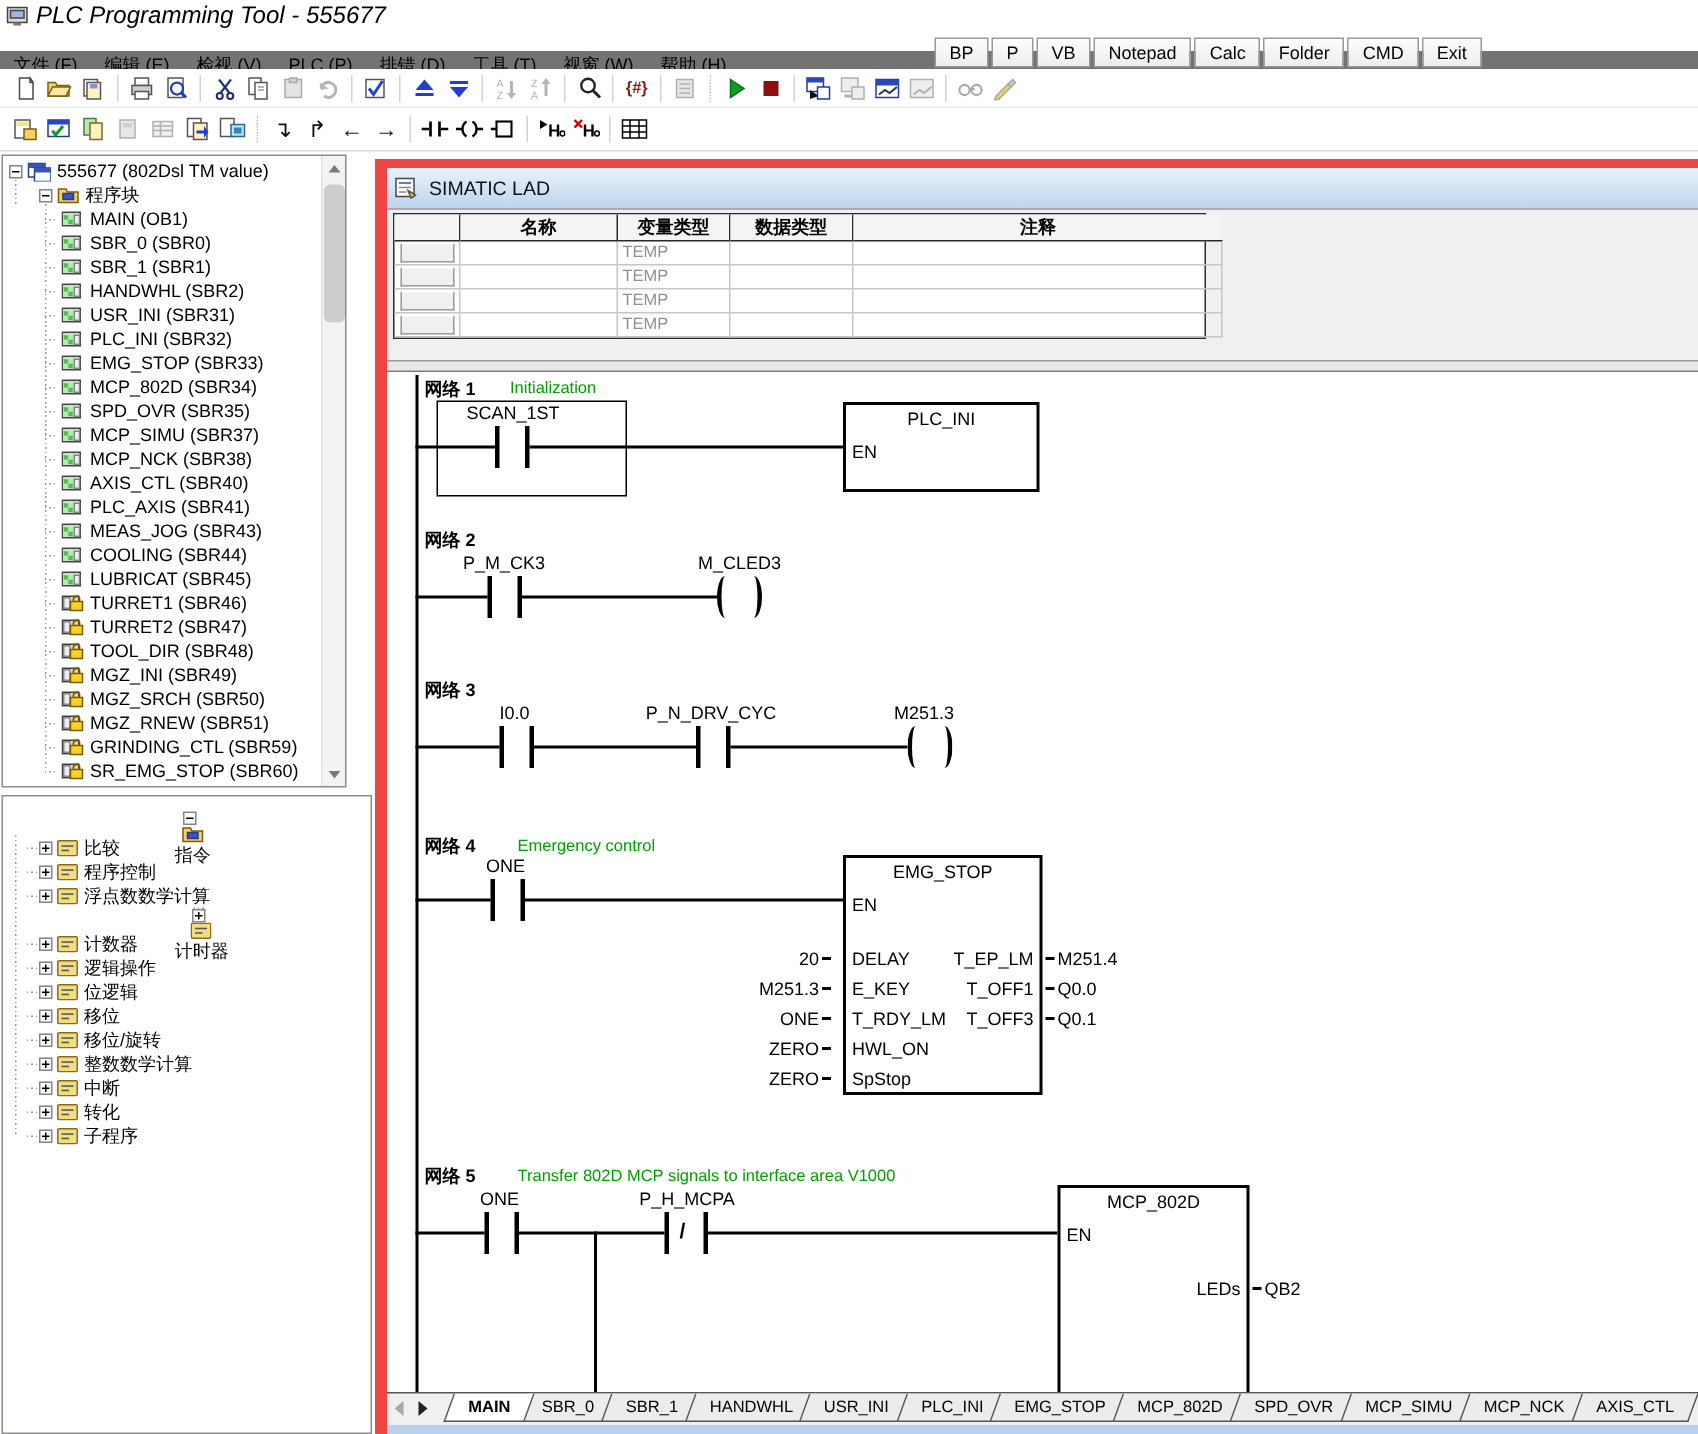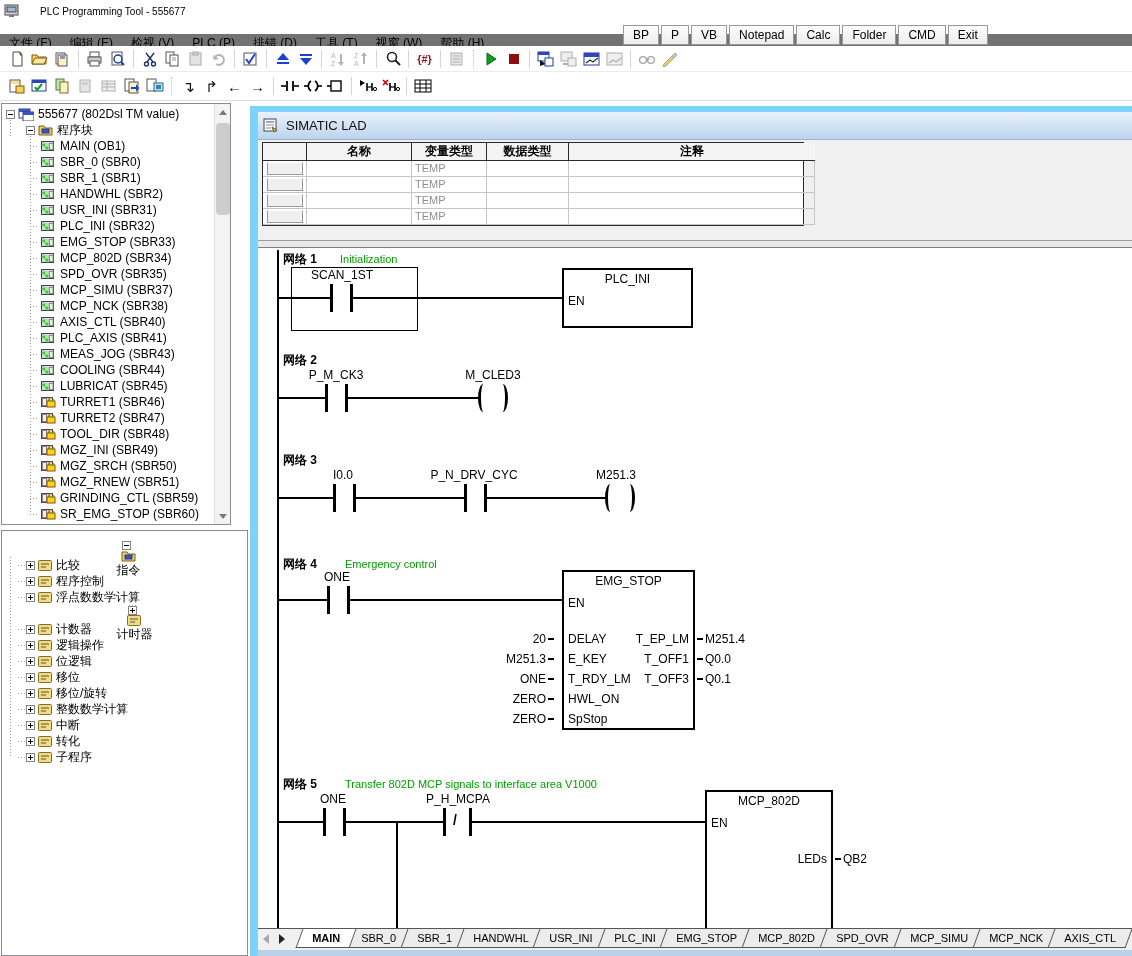--- a/index.html
+++ b/index.html
@@ -1,21 +1,21 @@
 <!DOCTYPE html>
 <html><head>
 <meta charset="utf-8">
 <style>
   * { margin:0; padding:0; box-sizing:border-box; }
   html,body { width:1132px; height:956px; }
   body { font-family:"Liberation Sans", sans-serif; font-size:12px; color:#000; background:#fff; position:relative; overflow:hidden; }
 
   
   #titlebar { position:absolute; left:0; top:0; width:1132px; height:22px; background:#fff; display:flex; align-items:center; padding-left:4px; }
-  #titlebar .ttl { margin-left:20px; font-size:10px; }
+  #titlebar .ttl { margin-left:4px; font-size:16px;font-style:italic; }
   #menubar { position:absolute; left:0; top:22px; width:1132px; height:24px; background:#737373; border-bottom:6px solid #c4b5fd; display:flex; align-items:center;margin-top:12px; }
   .menu-item { padding:0 9px; line-height:22px; cursor:default; }
   #quickbtns { position:absolute; left:623px; top:25px; display:flex; gap:2px; }
   .qbtn { border:1px solid #999; background:linear-gradient(#fdfdfd,#ededed); padding:1px 9px; height:20px; font-size:12px; line-height:16px; text-align:center; }
 
   
   .toolbar { position:absolute; left:0; width:1132px; background:#fff; display:flex; align-items:center; padding-left:5px; }
   #toolbar1 { top:46px; height:26px; border-bottom:1px solid #ececec; }
   #toolbar2 { top:72px; height:29px; border-bottom:1px solid #dcdcdc; }
   .tbi { width:23px; height:22px; display:flex; align-items:center; justify-content:center; }
@@ -36,21 +36,21 @@
   .vguide { position:absolute; width:1px; background-image:repeating-linear-gradient(to bottom,#9a9a9a 0 1px,transparent 1px 3px); }
   .twig { height:1px; width:8px; background-image:repeating-linear-gradient(to right,#9a9a9a 0 1px,transparent 1px 3px); flex:none; }
   .ticon { flex:none; margin-left:3px; }
   #projscroll { position:absolute; right:0; top:0; width:16px; height:100%; background:#f3f3f3; border-left:1px solid #e0e0e0; }
   .sbtn { position:absolute; left:0; width:16px; height:16px; background:#f3f3f3; display:flex; align-items:center; justify-content:center; }
   .tri-up { width:0; height:0; border-left:4px solid transparent; border-right:4px solid transparent; border-bottom:5px solid #7a7a7a; }
   .tri-down { width:0; height:0; border-left:4px solid transparent; border-right:4px solid transparent; border-top:5px solid #7a7a7a; }
   #sthumb { position:absolute; left:1px; top:19px; width:14px; height:92px; background:#cdcdcd; border-radius:4px; }
 
   
-  #ladwin { position:absolute; left:250px; top:106px; width:882px; height:850px; background:#7dd3fc; padding:6px 0 0 8px; }
+  #ladwin { position:absolute; left:250px; top:106px; width:882px; height:850px; background:#ef4444; padding:6px 0 0 8px; }
   #ladtitle { height:28px; background:linear-gradient(#eaf2fb,#bdd4ec); border-bottom:1px solid #9ab4cf; display:flex; align-items:center; padding-left:5px; }
   #ladtitle .ttl { margin-left:7px; font-size:13px; color:#111; }
   #ladcontent { position:relative; width:874px; height:816px; background:#f0f0f0; }
 
   
   #vartable { position:absolute; left:4px; top:2px; width:542px; border:1px solid #2a2a2a; background:#fff; }
   .vrow { display:grid; grid-template-columns:44px 105px 75px 82px 246px; }
   .vrow.hdr .c { background:#f4f4f4; border-right:1px solid #2a2a2a; border-bottom:1px solid #2a2a2a; font-weight:bold; text-align:center; height:18px; line-height:17px; font-size:12px; }
   .vrow .c:last-child { border-right:none; }
   .vrow.data .c { height:16px; border-right:1px solid #c6c6c6; border-bottom:1px solid #c6c6c6; font-size:11px; line-height:15px; padding-left:3px; }

